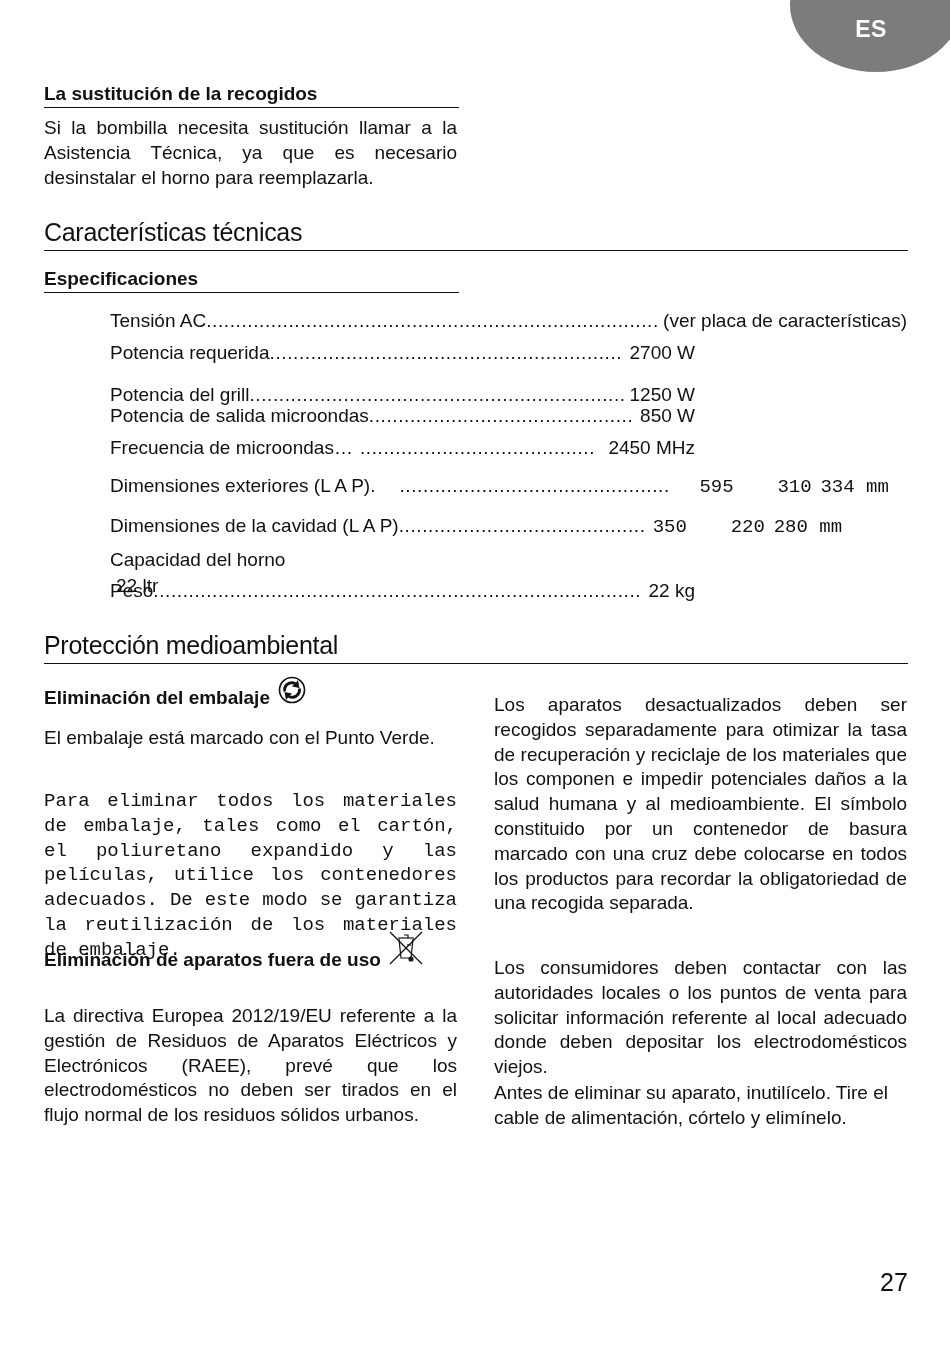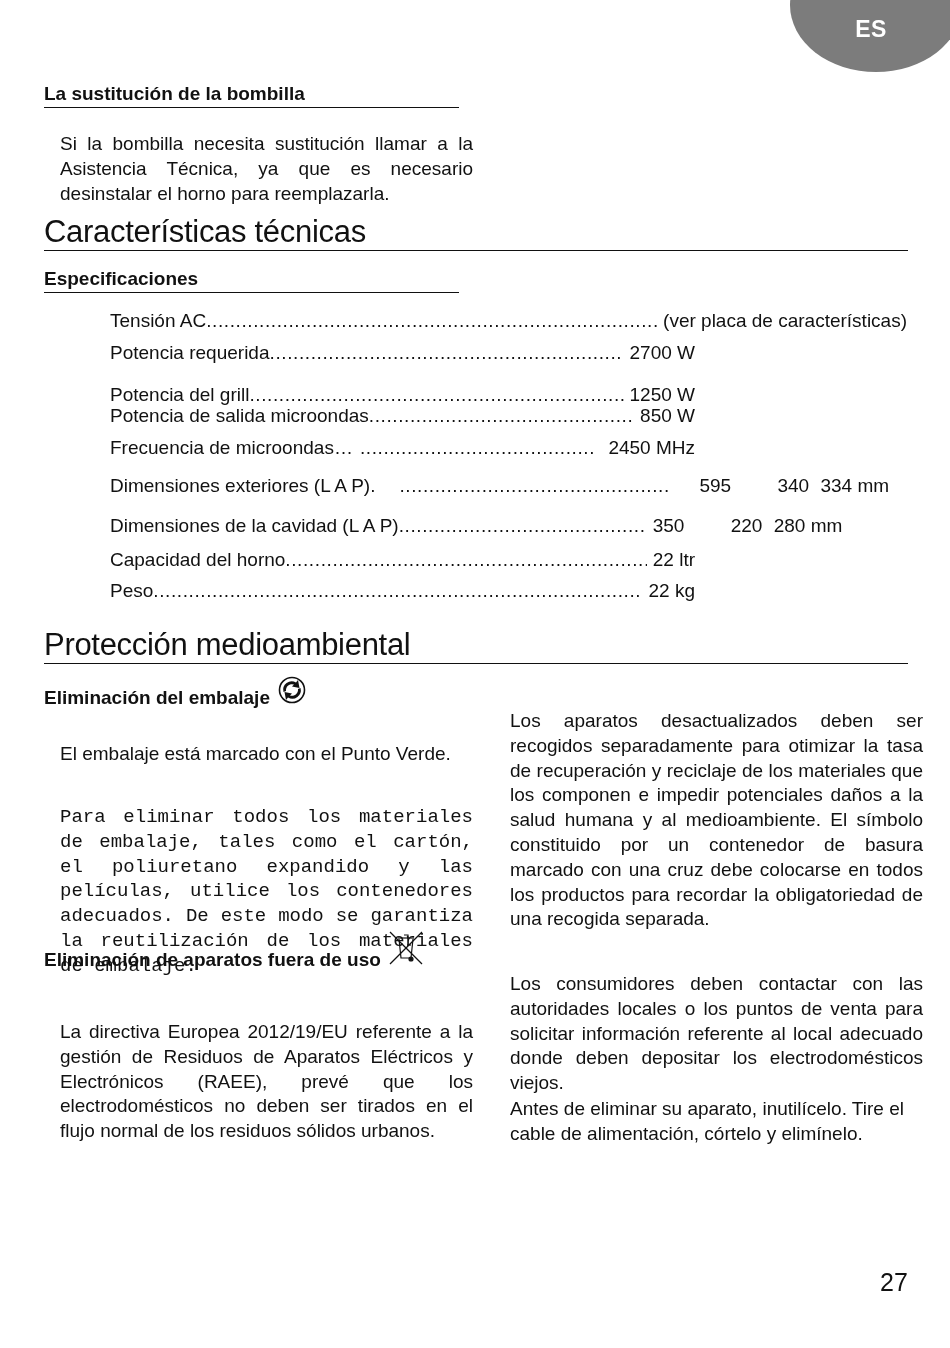--- a/index.html
+++ b/index.html
@@ -14,48 +14,48 @@
     .lang-tab span {
       position: absolute; left: 0; right: 10px; top: 78px; text-align: center;
       color: #fff; font-weight: bold; font-size: 23px; letter-spacing: 0.5px;
     }
     .abs { position: absolute; }
     .h2 {
       font-weight: bold; font-size: 19px; line-height: 22px;
       border-bottom: 1.5px solid #111; padding-bottom: 2px;
     }
     .h1 {
-      font-size: 31px; line-height: 34px; letter-spacing: -0.3px;
+      font-size: 25px; line-height: 34px; letter-spacing: -0.3px;
       border-bottom: 1.5px solid #111; padding-bottom: 1px;
     }
     .p {
-      font-size: 19px; line-height: 24.8px; text-align: justify; margin: 16px;
+      font-size: 19px; line-height: 24.8px; text-align: justify; margin: 0;
     }
     .p.last-left { text-align-last: left; }
     .spec-row {
       position: absolute; left: 110px; height: 26px; font-size: 19px;
       line-height: 26px; white-space: nowrap; display: flex; align-items: baseline;
     }
     .spec-label { flex: 0 0 auto; }
     .spec-dots {
       flex: 1 1 auto; overflow: hidden; white-space: nowrap; letter-spacing: 0.6px;
     }
     .spec-value { flex: 0 0 auto; padding-left: 6px; }
-    .dim-val { display: inline-block; }
+    .dim-val { display: inline-block; font-family: Liberation Mono, monospace; }
     .inline-icon { display: inline-block; vertical-align: middle; }
     .page-num { position: absolute; left: 880px; top: 1268px; font-size: 25px; }
   </style>
 </head>
 <body>
 
 <div class="lang-tab">
   <span>ES</span>
 </div>
 
-<div class="abs h2" style="left:44px; top:83px; width:415px;">La sustitución de la bombilla</div>
+<div class="abs h2" style="left:44px; top:83px; width:415px;">La sustitución de la recogidos</div>
 <p class="abs p last-left" style="left:44px; top:116px; width:413px;">Si la bombilla necesita sustitución llamar a la Asistencia Técnica, ya que es necesario desinstalar el horno para reemplazarla.</p>
 
 <div class="abs h1" style="left:44px; top:215px; width:864px;">Características técnicas</div>
 <div class="abs h2" style="left:44px; top:268px; width:415px;">Especificaciones</div>
 
 <div>
   <div class="spec-row" style="top:308px; width:797px;">
     <span class="spec-label">Tensión AC</span>
     <span class="spec-dots">..........................................................................................................</span>
     <span class="spec-value">(ver placa de características)</span>
@@ -77,31 +77,31 @@
   </div>
   <div class="spec-row" style="top:435px; width:585px;gap:7px;">
     <span class="spec-label">Frecuencia de microondas…</span>
     <span class="spec-dots">..........................................................................................................</span>
     <span class="spec-value">2450 MHz</span>
   </div>
   <div class="spec-row" style="top:473px; width:780px;gap:24px;">
     <span class="spec-label">Dimensiones exteriores (L  A  P).</span>
     <span class="spec-dots" style="flex:0 0 270px;">..........................................................................................................</span>
     <span class="spec-value">
-      <span class="dim-val" style="width:78px;">595</span><span class="dim-val" style="width:43px;">340</span><span class="dim-val">334 mm</span>
+      <span class="dim-val" style="width:78px;">595</span><span class="dim-val" style="width:43px;">310</span><span class="dim-val">334 mm</span>
     </span>
   </div>
   <div class="spec-row" style="top:513px; width:780px;">
     <span class="spec-label">Dimensiones de la cavidad (L  A  P)</span>
     <span class="spec-dots" style="flex:0 0 248px;">..........................................................................................................</span>
     <span class="spec-value">
       <span class="dim-val" style="width:78px;">350</span><span class="dim-val" style="width:43px;">220</span><span class="dim-val">280 mm</span>
     </span>
   </div>
-  <div class="spec-row" style="top:547px; width:585px;">
+  <div class="spec-row" style="top:547px; width:585px;flex-direction:column;">
     <span class="spec-label">Capacidad del horno</span>
     <span class="spec-dots">..........................................................................................................</span>
     <span class="spec-value">22 ltr</span>
   </div>
   <div class="spec-row" style="top:578px; width:585px;">
     <span class="spec-label">Peso</span>
     <span class="spec-dots">...............................................................................................................................</span>
     <span class="spec-value">22 kg</span>
   </div>
 </div>

